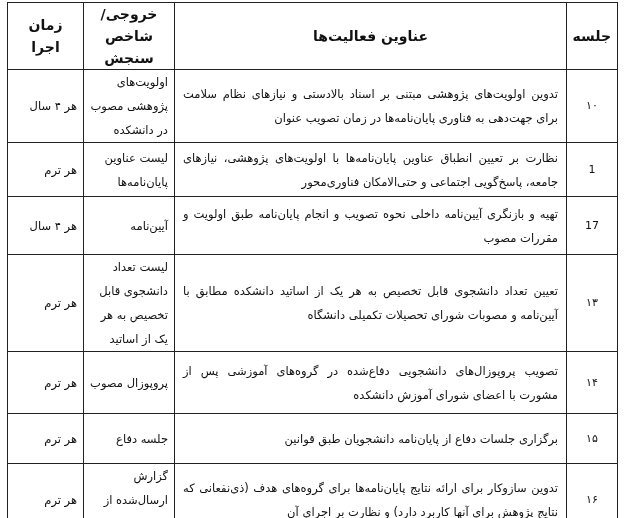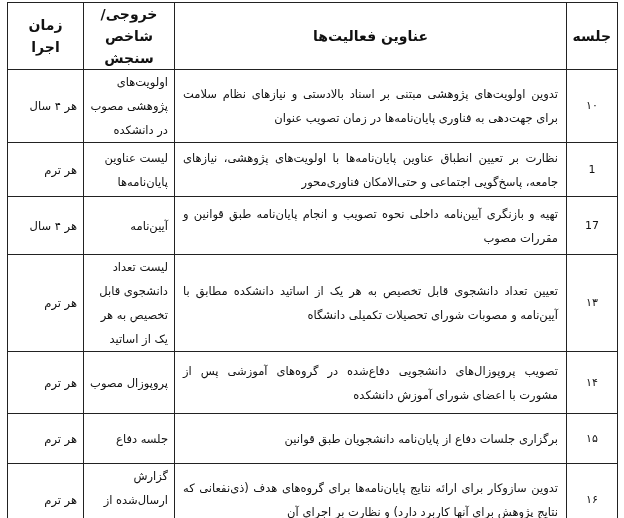--- a/index.html
+++ b/index.html
@@ -51,21 +51,21 @@
           <td class="time">هر ۴ سال</td>
         </tr>
         <tr style="height: 54px;">
           <td class="num">1</td>
           <td class="activity">نظارت بر تعیین انطباق عناوین پایان‌نامه‌ها با اولویت‌های پژوهشی، نیازهای جامعه، پاسخ‌گویی اجتماعی و حتی‌الامکان فناوری‌محور</td>
           <td class="output">لیست عناوین پایان‌نامه‌ها</td>
           <td class="time">هر ترم</td>
         </tr>
         <tr style="height: 58px;">
           <td class="num">17</td>
-          <td class="activity">تهیه و بازنگری آیین‌نامه داخلی نحوه تصویب و انجام پایان‌نامه طبق قوانین و مقررات مصوب</td>
+          <td class="activity">تهیه و بازنگری آیین‌نامه داخلی نحوه تصویب و انجام پایان‌نامه طبق اولویت و مقررات مصوب</td>
           <td class="output">آیین‌نامه</td>
           <td class="time">هر ۴ سال</td>
         </tr>
         <tr style="height: 72px;">
           <td class="num">۱۳</td>
           <td class="activity">تعیین تعداد دانشجوی قابل تخصیص به هر یک از اساتید دانشکده مطابق با آیین‌نامه و مصوبات شورای تحصیلات تکمیلی دانشگاه</td>
           <td class="output">لیست تعداد دانشجوی قابل تخصیص به هر یک از اساتید</td>
           <td class="time">هر ترم</td>
         </tr>
         <tr style="height: 62px;">

